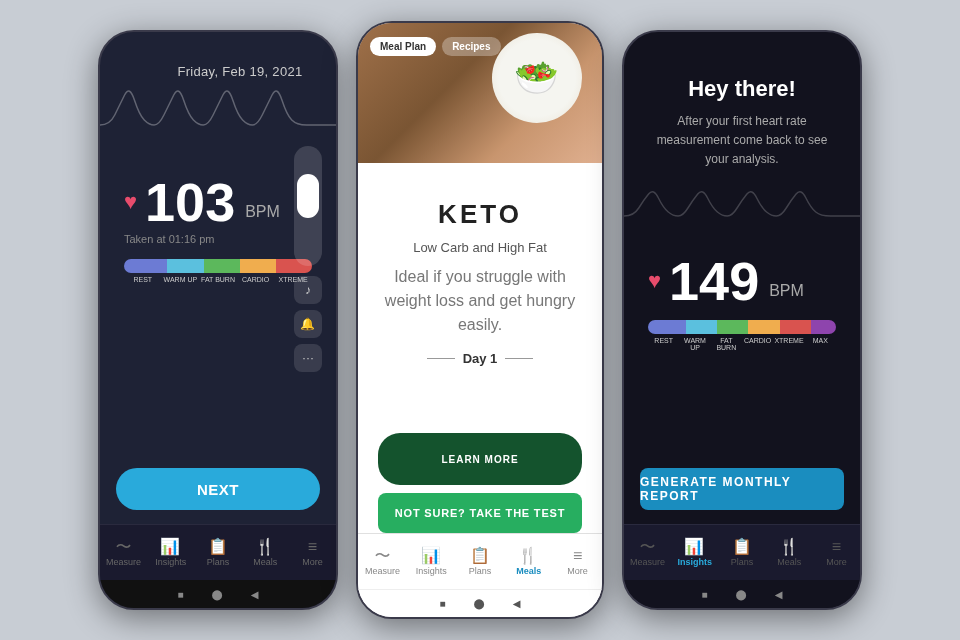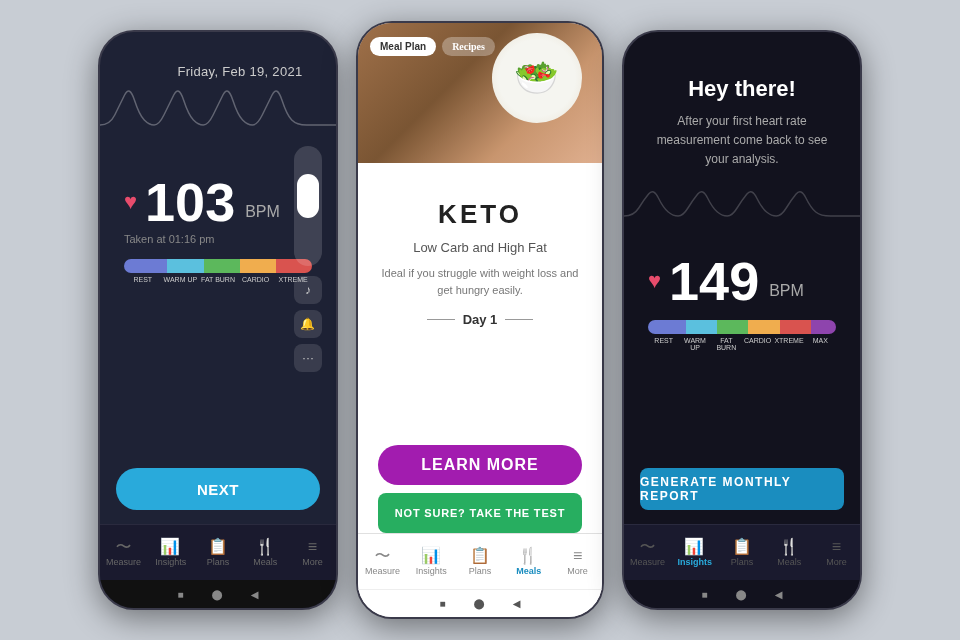--- a/index.html
+++ b/index.html
@@ -255,21 +255,20 @@
     }
 
     .tab-pill.active {
       background: #fff;
       color: #333;
     }
 
     .tab-pill.inactive {
       background: rgba(255,255,255,0.3);
       color: #fff;
-      font-family: Liberation Serif, serif;
     }
 
     .phone2-body {
       flex: 1;
       background: #fff;
       display: flex;
       flex-direction: column;
       align-items: center;
       padding: 20px 20px 0;
       margin-top: 16px;
@@ -284,21 +283,21 @@
     }
 
     .keto-subtitle {
       font-size: 13px;
       color: #555;
       margin-bottom: 10px;
       text-align: right;
     }
 
     .keto-desc {
-      font-size: 11px;
+      font-size: 16px;
       color: #777;
       text-align: center;
       line-height: 1.5;
       margin-bottom: 14px;
     }
 
     .day-label {
       display: flex;
       align-items: center;
       gap: 8px;
@@ -310,28 +309,28 @@
 
     .day-label::before, .day-label::after {
       content: '';
       width: 28px;
       height: 1px;
       background: #999;
     }
 
     .learn-more-btn {
       width: 100%;
-      height: 40px;
-      background: #a21caf;
+      height: 52px;
+      background: #14532d;
       border-radius: 22px;
       display: flex;
       align-items: center;
       justify-content: center;
       color: #fff;
-      font-size: 16px;
+      font-size: 10px;
       font-weight: 700;
       letter-spacing: 1px;
       margin-bottom: 8px;
       cursor: pointer;
     }
 
     .not-sure-btn {
       width: 100%;
       height: 40px;
       background: #27ae60;

